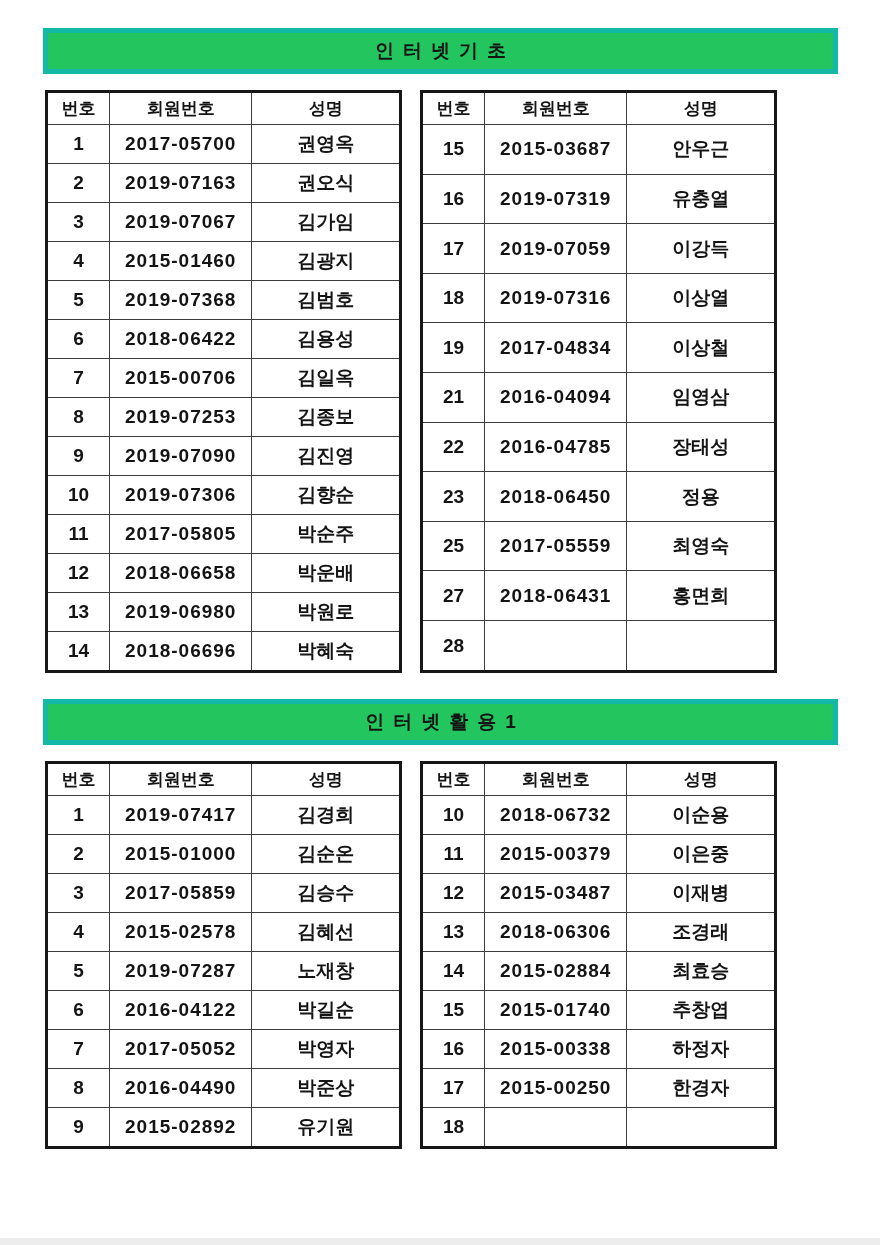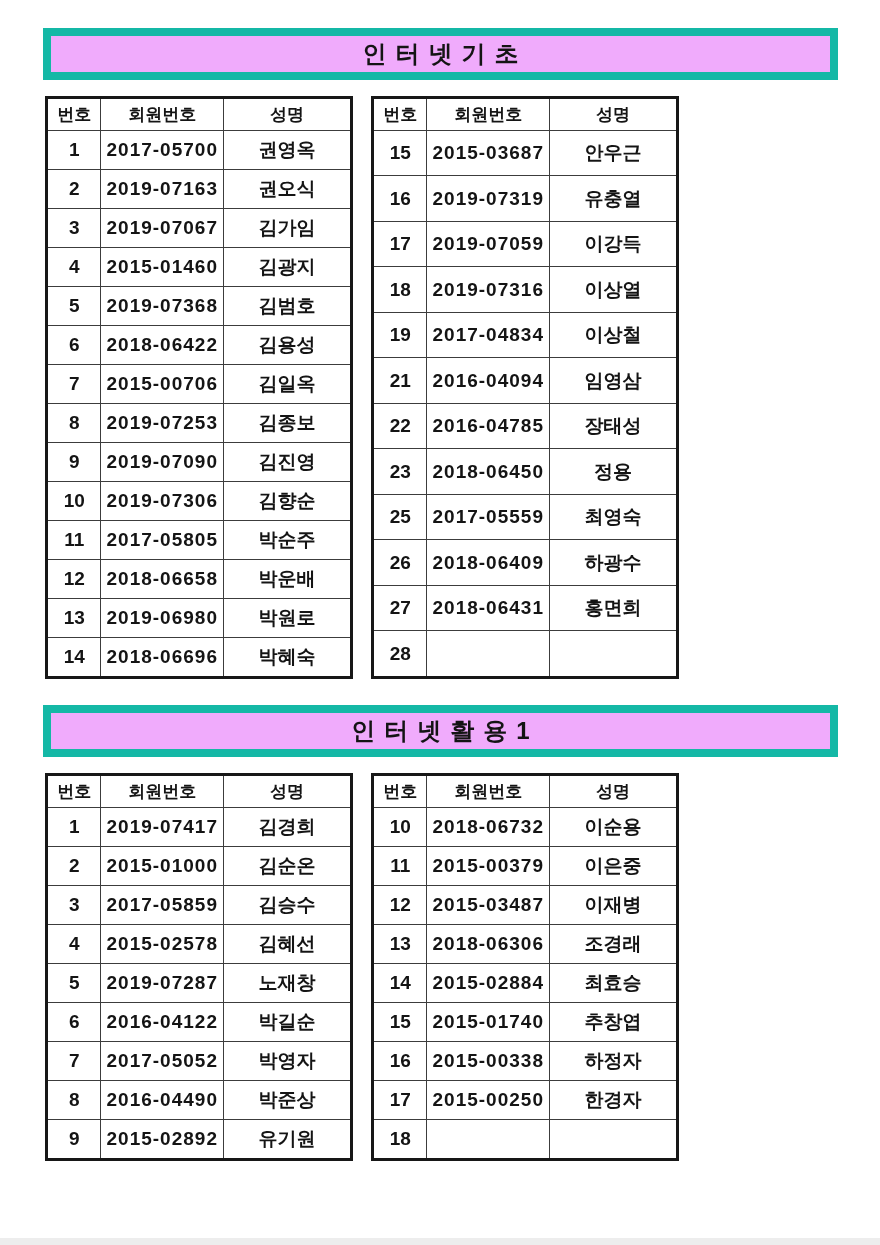--- a/index.html
+++ b/index.html
@@ -11,40 +11,40 @@
   }
   .page {
     position: relative;
     width: 880px;
     height: 1245px;
     background: #ffffff;
     overflow: hidden;
   }
   .title-box {
     margin: 28px 42px 0 43px;
-    border: 8px solid #14b8a6;
+    border: 5px solid #14b8a6;
     height: 36px;
     display: flex;
     align-items: center;
     justify-content: center;
-    font-size: 24px;
+    font-size: 19px;
     font-weight: 700;
     letter-spacing: 9px;
     text-indent: 9px;
-    background: #f0abfc;
+    background: #22c55e;
   }
   .title-box.second { margin-top: 26px; }
   .tables {
     display: flex;
     gap: 18px;
     margin: 16px 45px 0 45px;
   }
   table.roster {
     border-collapse: collapse;
-    width: 308px;
+    width: 357px;
     border: 3px solid #171717;
     table-layout: fixed;
     background: #ffffff;
   }
   table.roster th, table.roster td {
     border: 1px solid #3c3c3c;
     text-align: center;
     vertical-align: middle;
     padding: 0;
     overflow: hidden;
@@ -210,25 +210,20 @@
               <td>23</td>
               <td>2018-06450</td>
               <td>정용</td>
             </tr>
             <tr>
               <td>25</td>
               <td>2017-05559</td>
               <td>최영숙</td>
             </tr>
             <tr>
-              <td>26</td>
-              <td>2018-06409</td>
-              <td>하광수</td>
-            </tr>
-            <tr>
               <td>27</td>
               <td>2018-06431</td>
               <td>홍면희</td>
             </tr>
             <tr>
               <td>28</td>
               <td></td>
               <td></td>
             </tr>
           </tbody>

